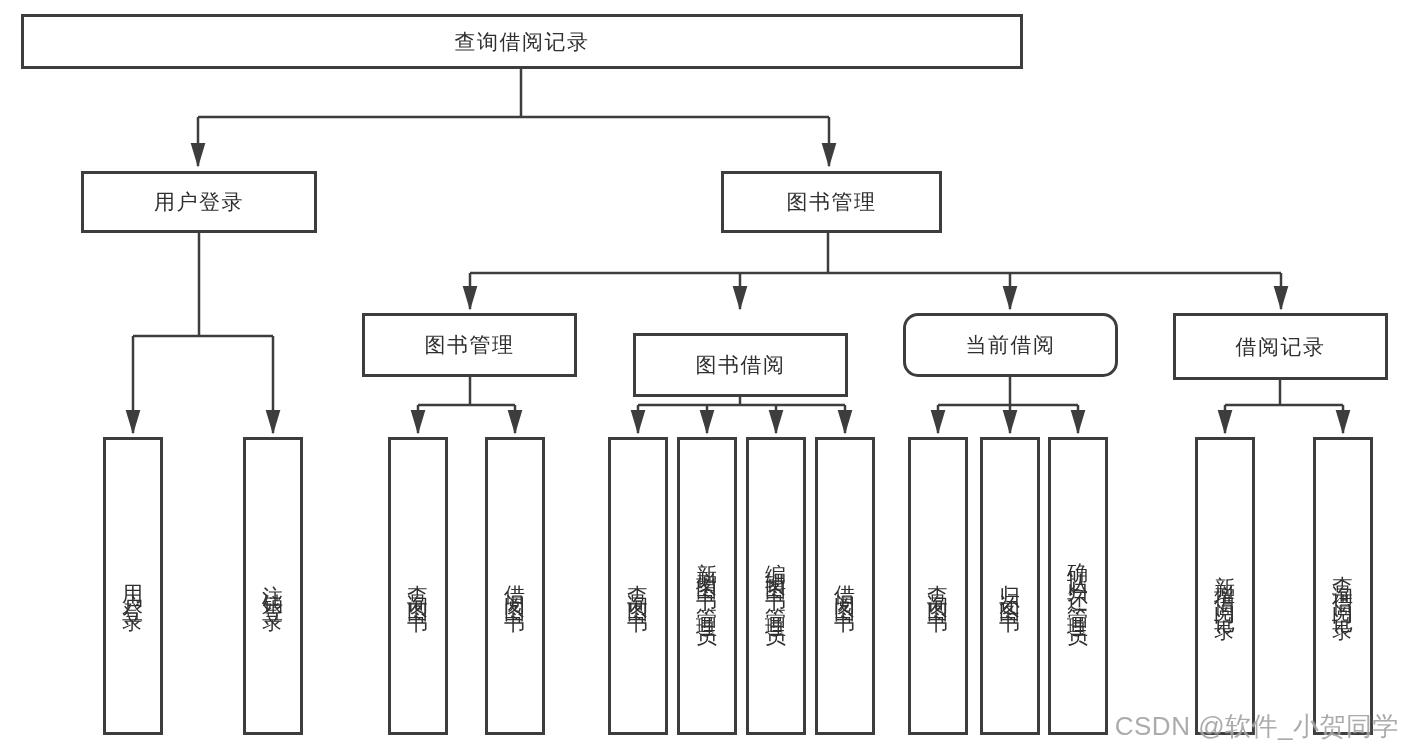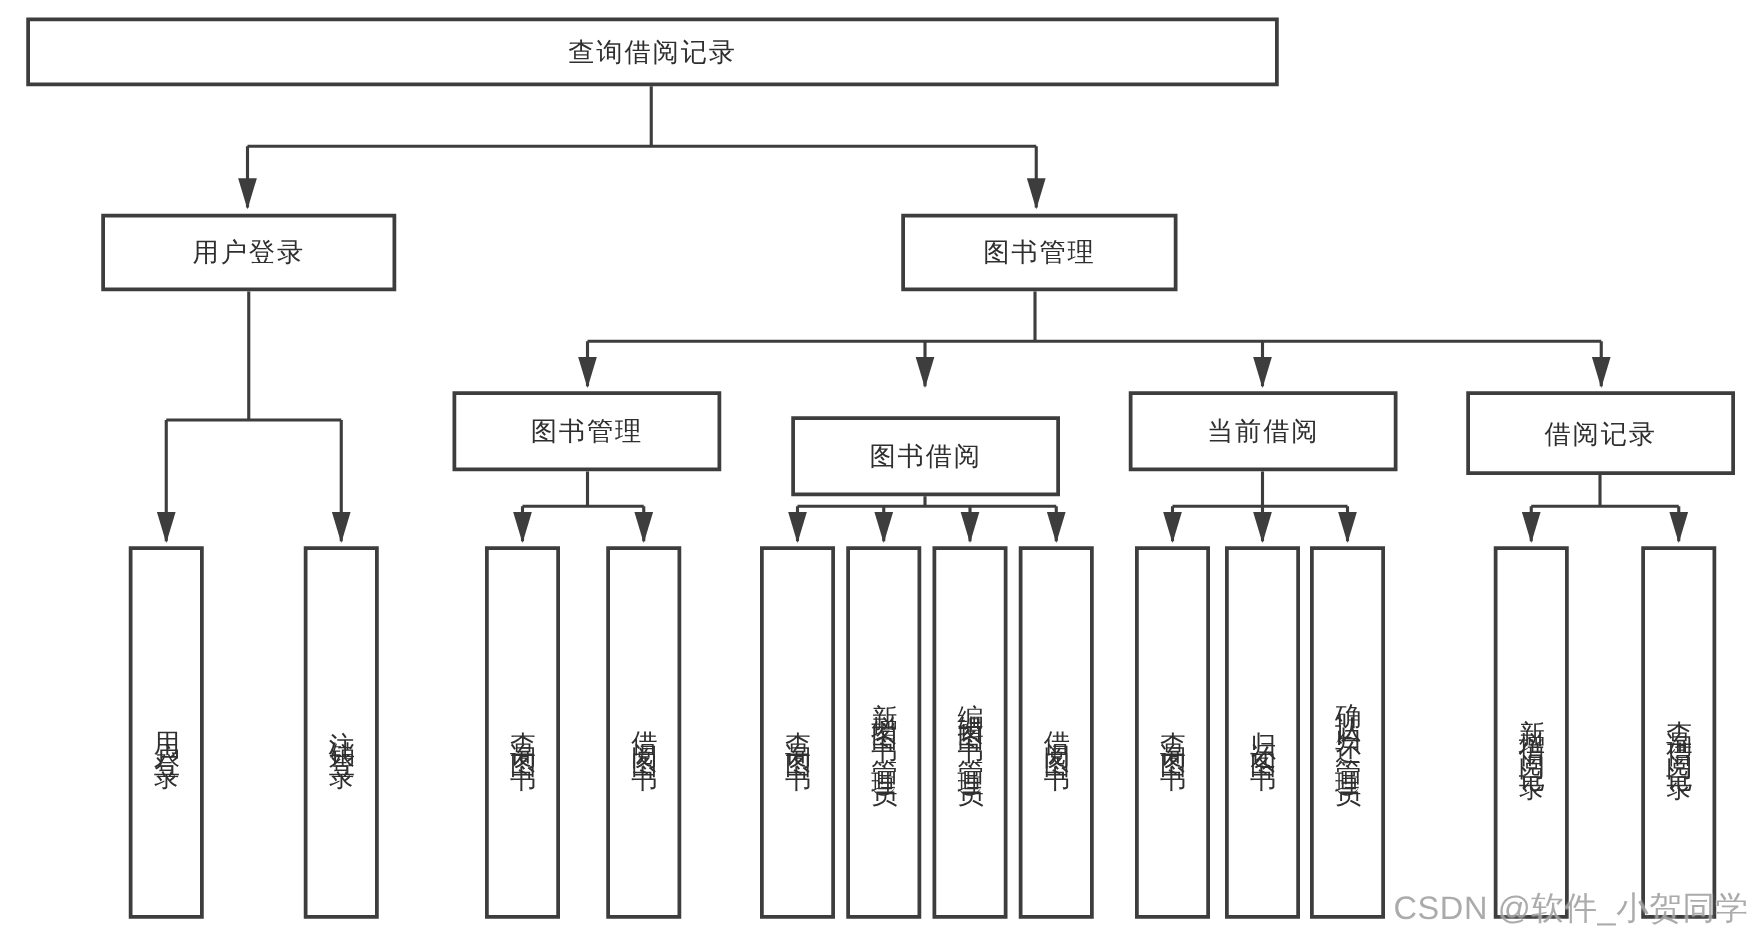--- a/index.html
+++ b/index.html
@@ -114,21 +114,21 @@
   <div class="box" style="left:721px;top:171px;width:221px;height:62px;">
     <span class="lbl">图书管理</span>
   </div>
 
   <div class="box" style="left:362px;top:313px;width:215px;height:64px;">
     <span class="lbl">图书管理</span>
   </div>
   <div class="box" style="left:633px;top:313px;width:215px;height:64px;margin-top:20px;">
     <span class="lbl">图书借阅</span>
   </div>
-  <div class="box" style="left:903px;top:313px;width:215px;height:64px;">
+  <div class="box" style="left:903px;top:313px;width:215px;height:64px;border-radius:15px;">
     <span class="lbl">当前借阅</span>
   </div>
   <div class="box" style="left:1173px;top:313px;width:215px;height:67px;">
     <span class="lbl">借阅记录</span>
   </div>
 
   <div class="box v" style="left:103px;top:437px;width:60px;height:298px;">
     <span class="lbl">用户登录</span>
   </div>
   <div class="box v" style="left:243px;top:437px;width:60px;height:298px;">

